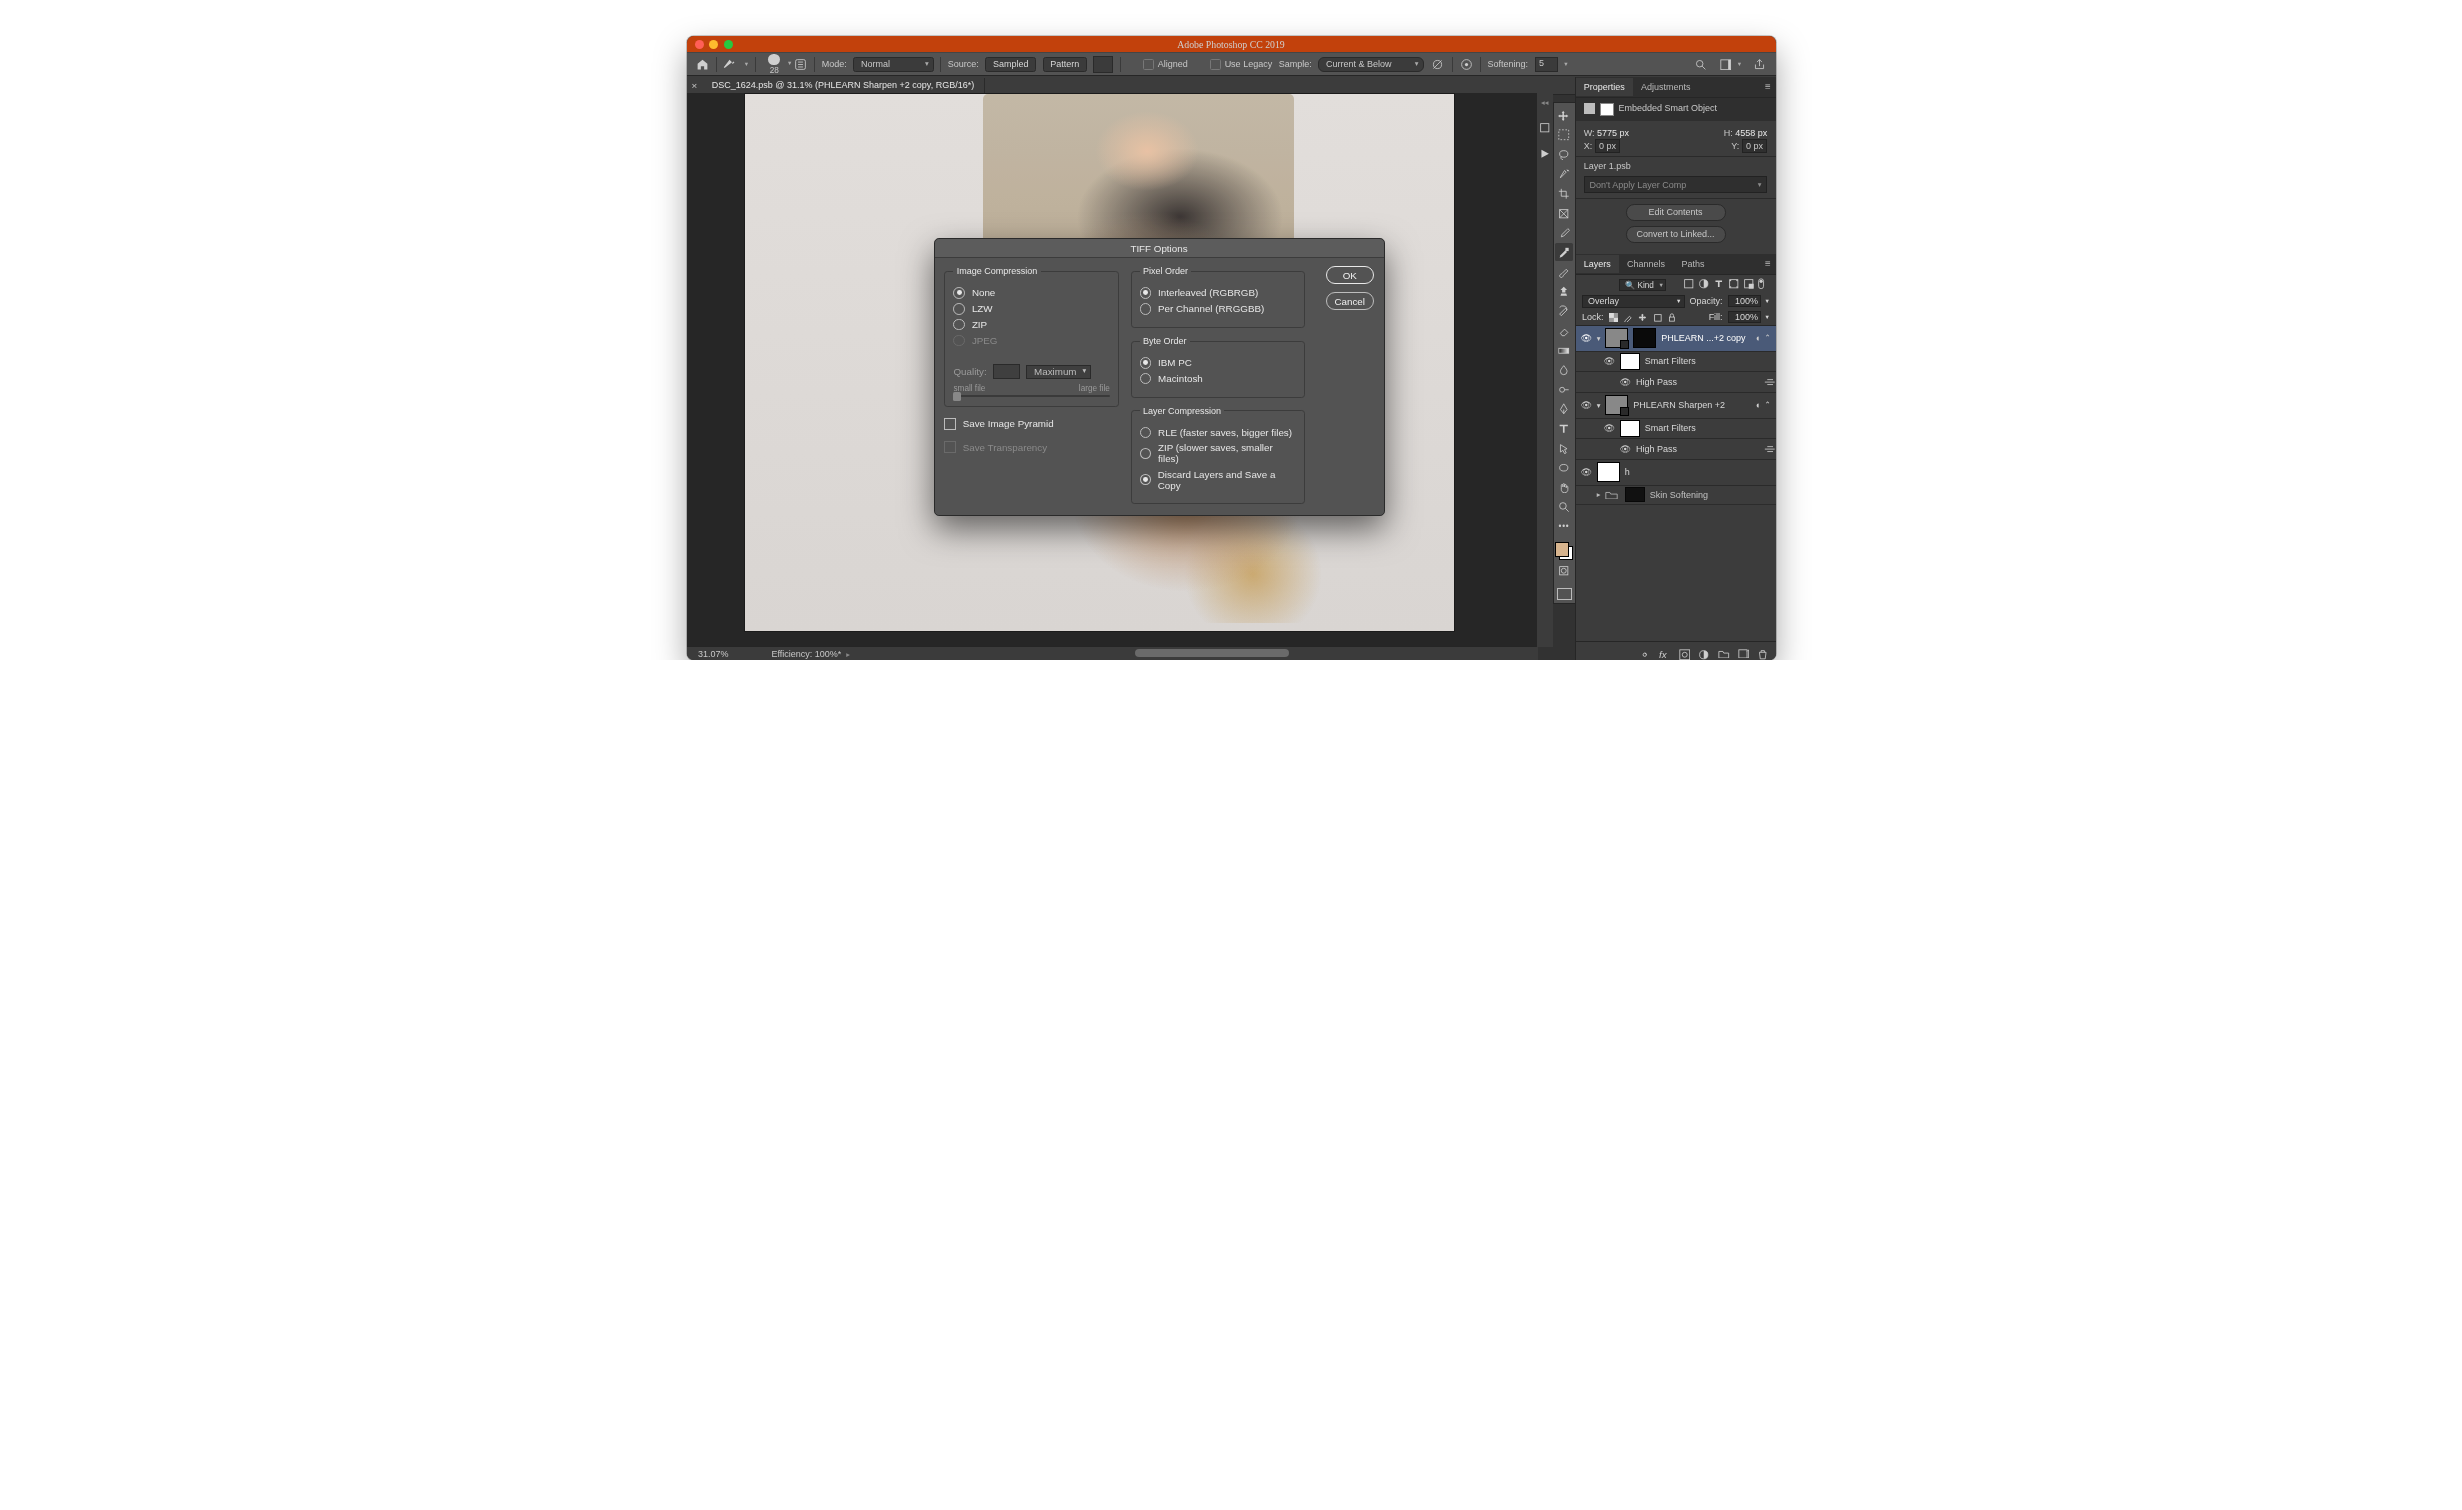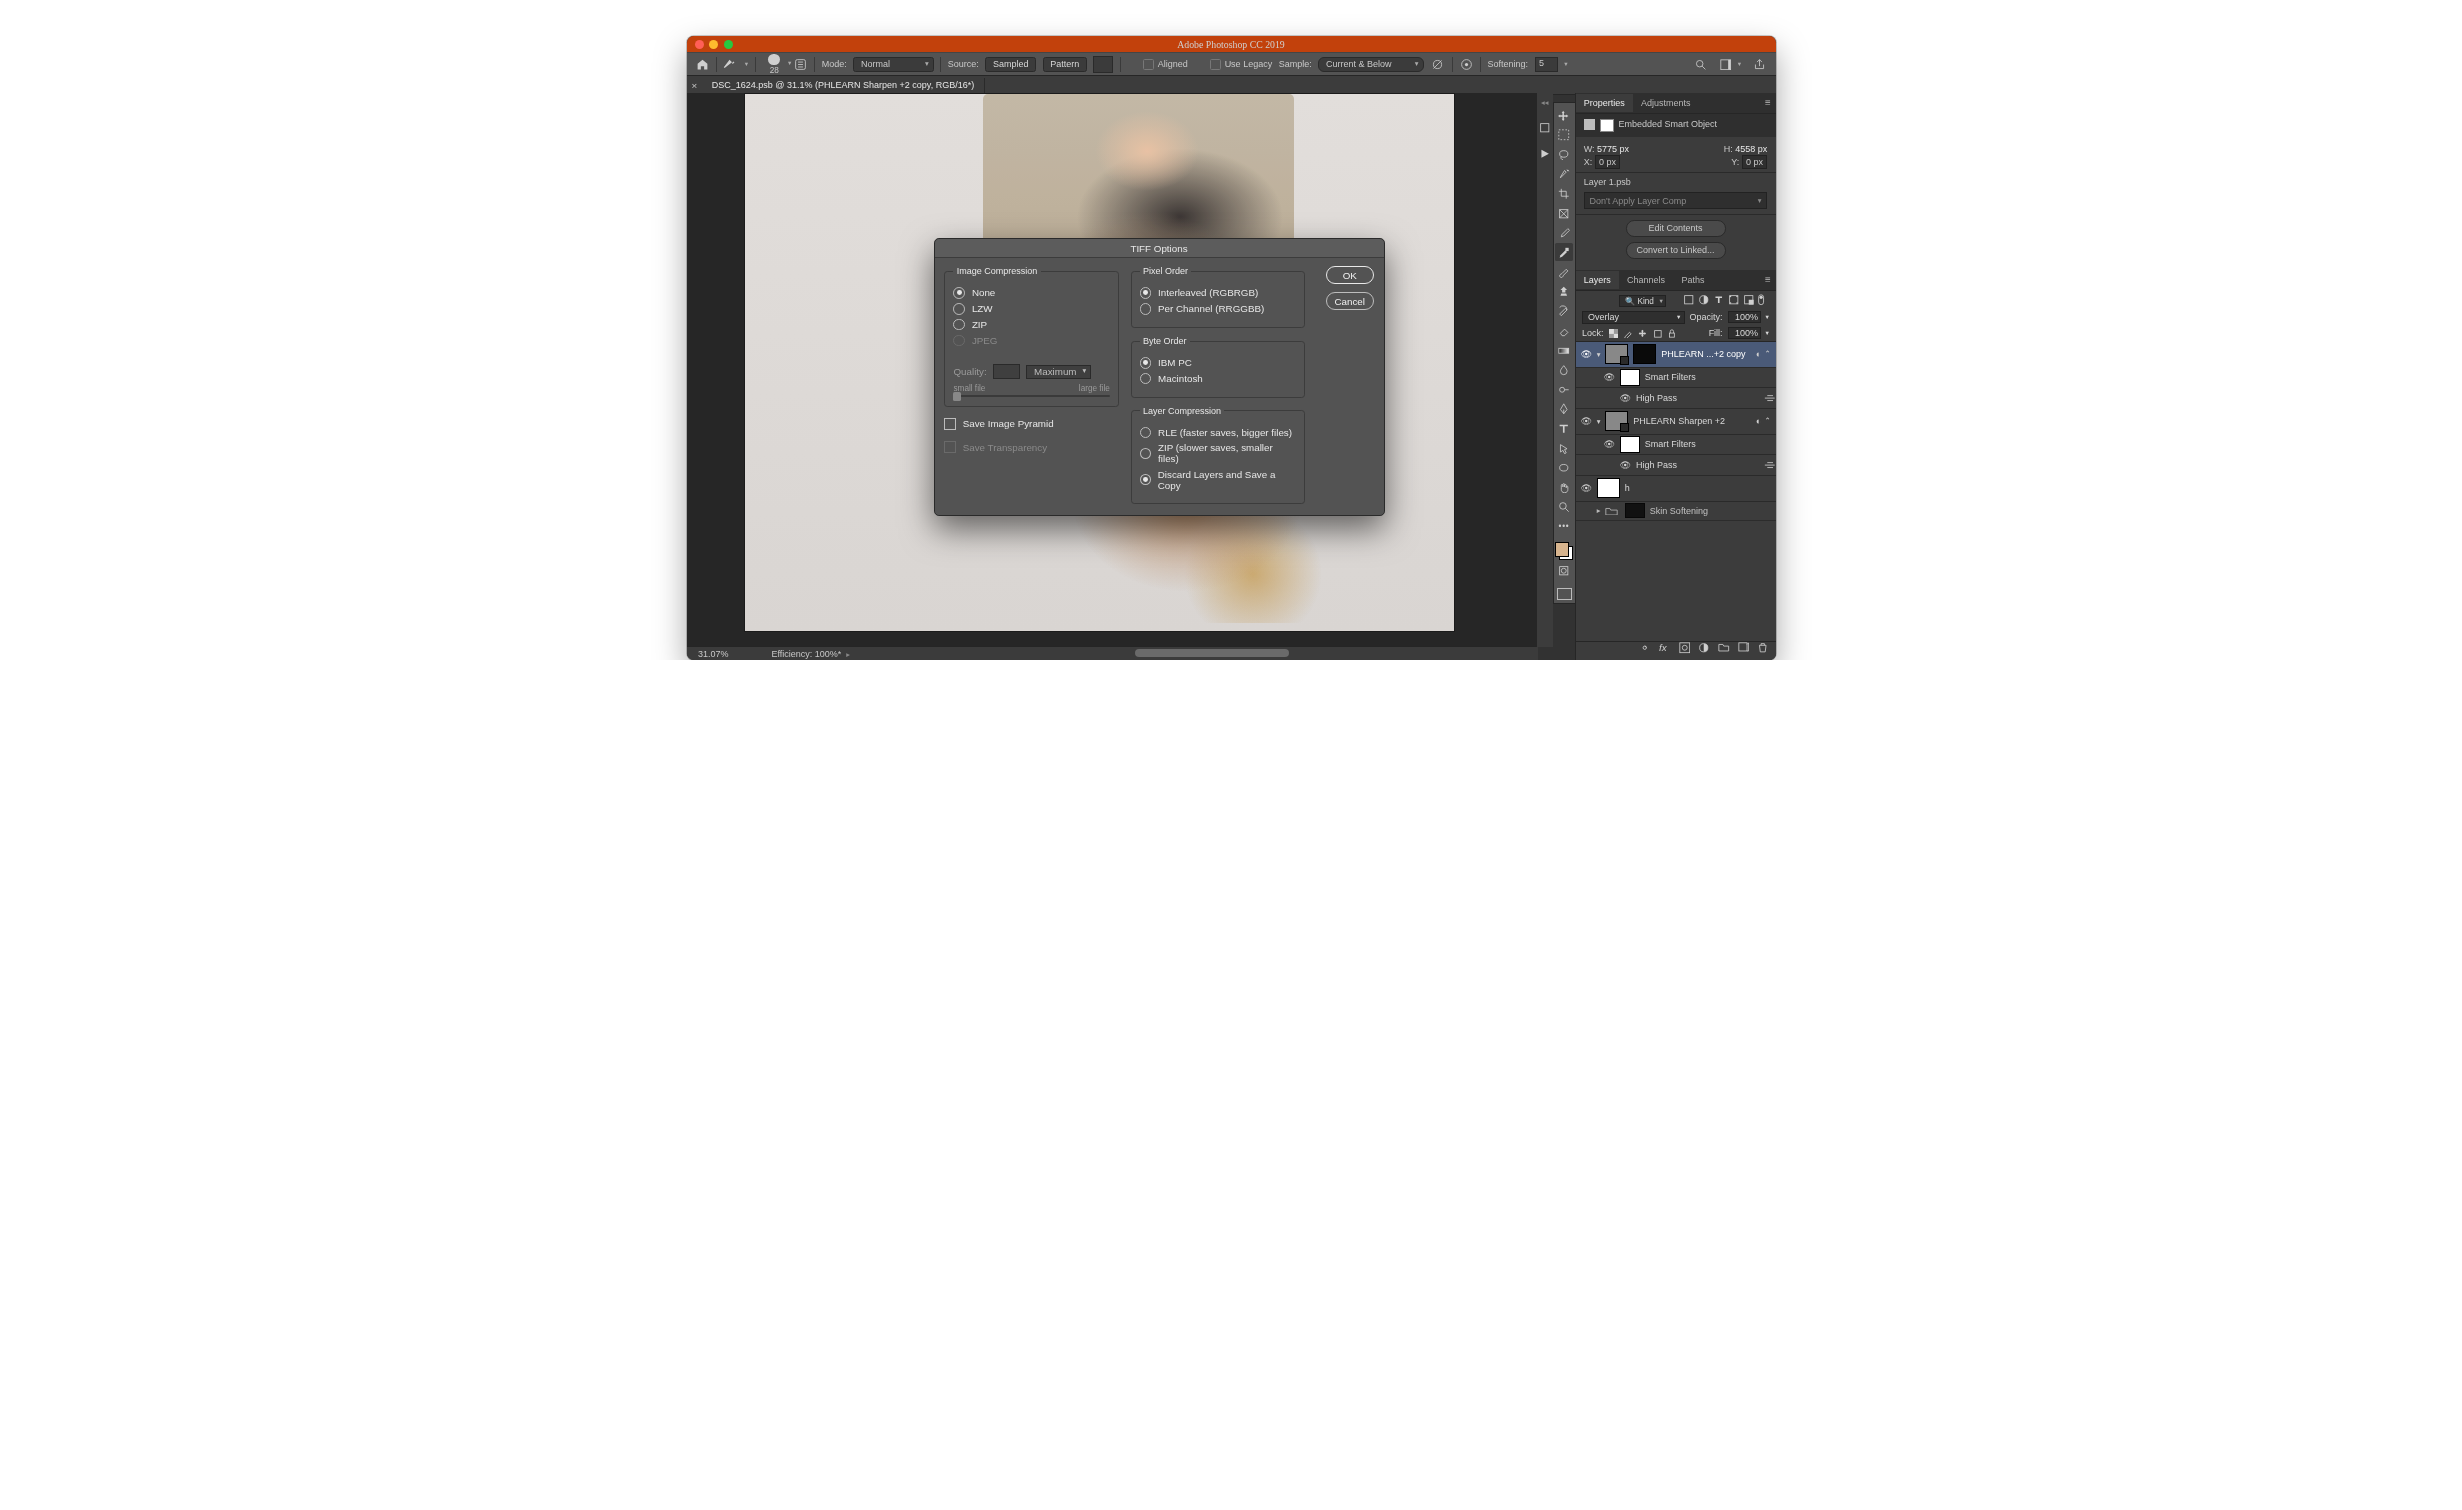--- a/index.html
+++ b/index.html
@@ -70,21 +70,21 @@
   .collapsed .ic{ width:11.5px; height:11.5px; color:#cfcfcf; }
   
   .vtoolbar { position:absolute; top:66px; right:200px; width:21px; background:#535353; border:0.8px solid #262626; display:flex; flex-direction:column; align-items:center; padding:3.3px 0; gap:1.6px; }
   .vtoolbar .tool{ width:18px; height:18px; display:flex; align-items:center; justify-content:center; color:#cfcfcf; border-radius:1.6px; }
   .vtoolbar .tool.sel{ background:#3b3b3b; }
   .vtoolbar .swatch{ width:18px; height:18px; position:relative; margin-top:4.9px; }
   .vtoolbar .swatch .fg{ position:absolute; left:0; top:0; width:12.3px; height:12.3px; background:#d7b48e; border:0.8px solid #000; }
   .vtoolbar .swatch .bg{ position:absolute; right:0; bottom:0; width:12.3px; height:12.3px; background:#fff; border:0.8px solid #000; }
   .vtoolbar .screenmode{ width:13px; height:9.8px; border:0.8px solid #bcbcbc; margin-top:6.6px; }
   
-  .panels { position:absolute; top:57px; bottom:0; right:0; width:200px; background:#3c3c3c; border-left:0.8px solid #262626; display:flex; flex-direction:column; }
+  .panels { position:absolute; top:41px; bottom:0; right:0; width:200px; background:#3c3c3c; border-left:0.8px solid #262626; display:flex; flex-direction:column; }
   .panel-tabs { height:19.7px; background:#2f2f2f; display:flex; align-items:center; border-bottom:0.8px solid #262626; position:relative; }
   .ptab { padding:4.1px 8.2px; font-size:9px; color:#b8b8b8; }
   .ptab.active { background:#3c3c3c; color:#eaeaea; }
   .panel-menu { position:absolute; right:4.9px; top:4.1px; color:#bfbfbf; font-size:9.8px; }
   .panel-body { padding:6.6px 8.2px; font-size:9px; color:#c8c8c8; }
   .prop-row{ display:flex; justify-content:space-between; margin:3.3px 0; }
   .prop-row .val{ color:#e8e8e8; }
   .prop-row .field{ background:#2f2f2f; border:0.8px solid #222; padding:0.8px 3.3px; width:46px; }
   .prop-hdr{ display:flex; gap:4.9px; background:#2f2f2f; margin:-6.6px -8.2px 6.6px; padding:4.9px 8.2px; }
   .prop-hdr .ic{ width:11.5px; height:11.5px; background:#bdbdbd; }
@@ -107,21 +107,21 @@
   .layer .eye{ width:11.5px; text-align:center; }
   .layer .thumb{ width:21px; height:18px; background:#888; border:0.8px solid #000; position:relative; }
   .layer .thumb.so::after{content:""; position:absolute; right:-1.6px; bottom:-1.6px; width:6.6px; height:6.6px; background:#2a2a2a; border:0.8px solid #000;}
   .layer .mask{ width:21px; height:18px; background:#0a0a0a; border:0.8px solid #000; }
   .layer .lname{ flex:1; overflow:hidden; text-overflow:ellipsis; white-space:nowrap; }
   .layer .r{ display:flex; gap:3.3px; color:#cfcfcf; }
   .sublayer{ padding-left:28px; height:19.7px; display:flex; align-items:center; gap:4.9px; border-bottom:0.8px solid #2a2a2a; font-size:9px; }
   .sublayer .eye{ width:11.5px; text-align:center; }
   .sublayer .mask{ width:18px; height:14.7px; background:#fff; border:0.8px solid #000; }
   .sublayer.sub2{ padding-left:44px; }
-  .panel-footer{ height:18px; border-top:0.8px solid #262626; background:#3c3c3c; display:flex; align-items:flex-start; justify-content:flex-end; gap:8.2px; padding:0 6.6px; margin-top:auto; }
+  .panel-footer{ height:18px; border-top:0.8px solid #262626; background:#3c3c3c; display:flex; align-items:flex-end; justify-content:flex-end; gap:8.2px; padding:0 6.6px; margin-top:auto; }
   .panel-footer .fic{ width:11.5px; height:11.5px; color:#cfcfcf; }
   
   .modal{ position:absolute; left:247px; top:202px; width:449px; background:#535353; border:0.8px solid #2a2a2a; border-radius:4.9px; box-shadow:0 13px 33px rgba(0,0,0,.55); color:#e6e6e6; font-size:9.8px; }
   .modal .mtitle{ height:18px; display:flex; align-items:center; justify-content:center; background:#5c5c5c; border-bottom:0.8px solid #3c3c3c; border-radius:4.9px 4.9px 0 0; font-size:9.8px; color:#e8e8e8; }
   .modal .mbody{ display:flex; padding:8.2px 9.8px 11.5px; gap:11.5px; }
   .mcol{ flex:1; display:flex; flex-direction:column; gap:8.2px; }
   .mbuttons{ width:57px; display:flex; flex-direction:column; gap:8.2px; align-items:flex-end; }
   .mbtn{ width:46px; text-align:center; border:0.8px solid #bdbdbd; border-radius:9.8px; padding:2.5px 0; font-size:9.8px; background:transparent; color:#f0f0f0; }
   .mbtn.primary{ border-color:#e8e8e8; }
   fieldset.group{ border:0.8px solid #3c3c3c; border-radius:3.3px; padding:6.6px 8.2px 8.2px; margin:0; }

